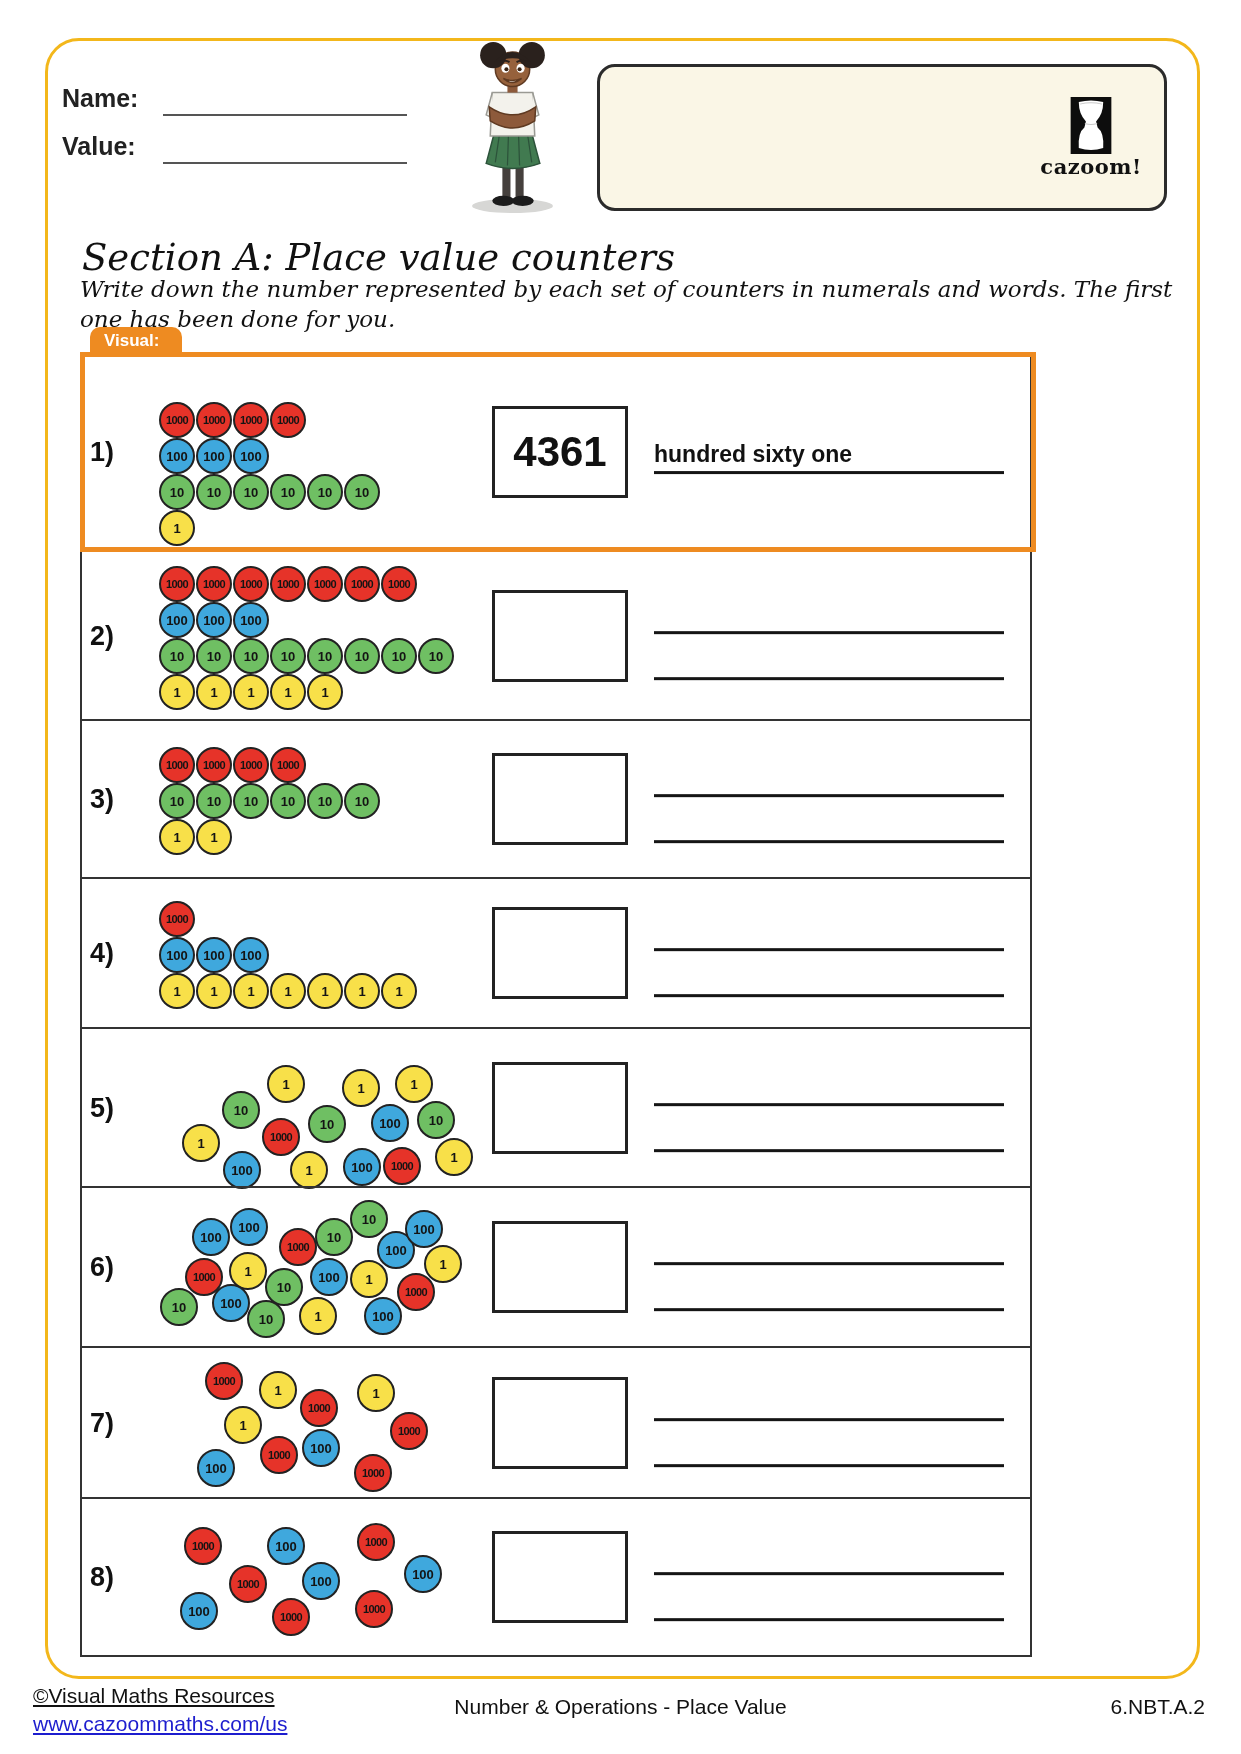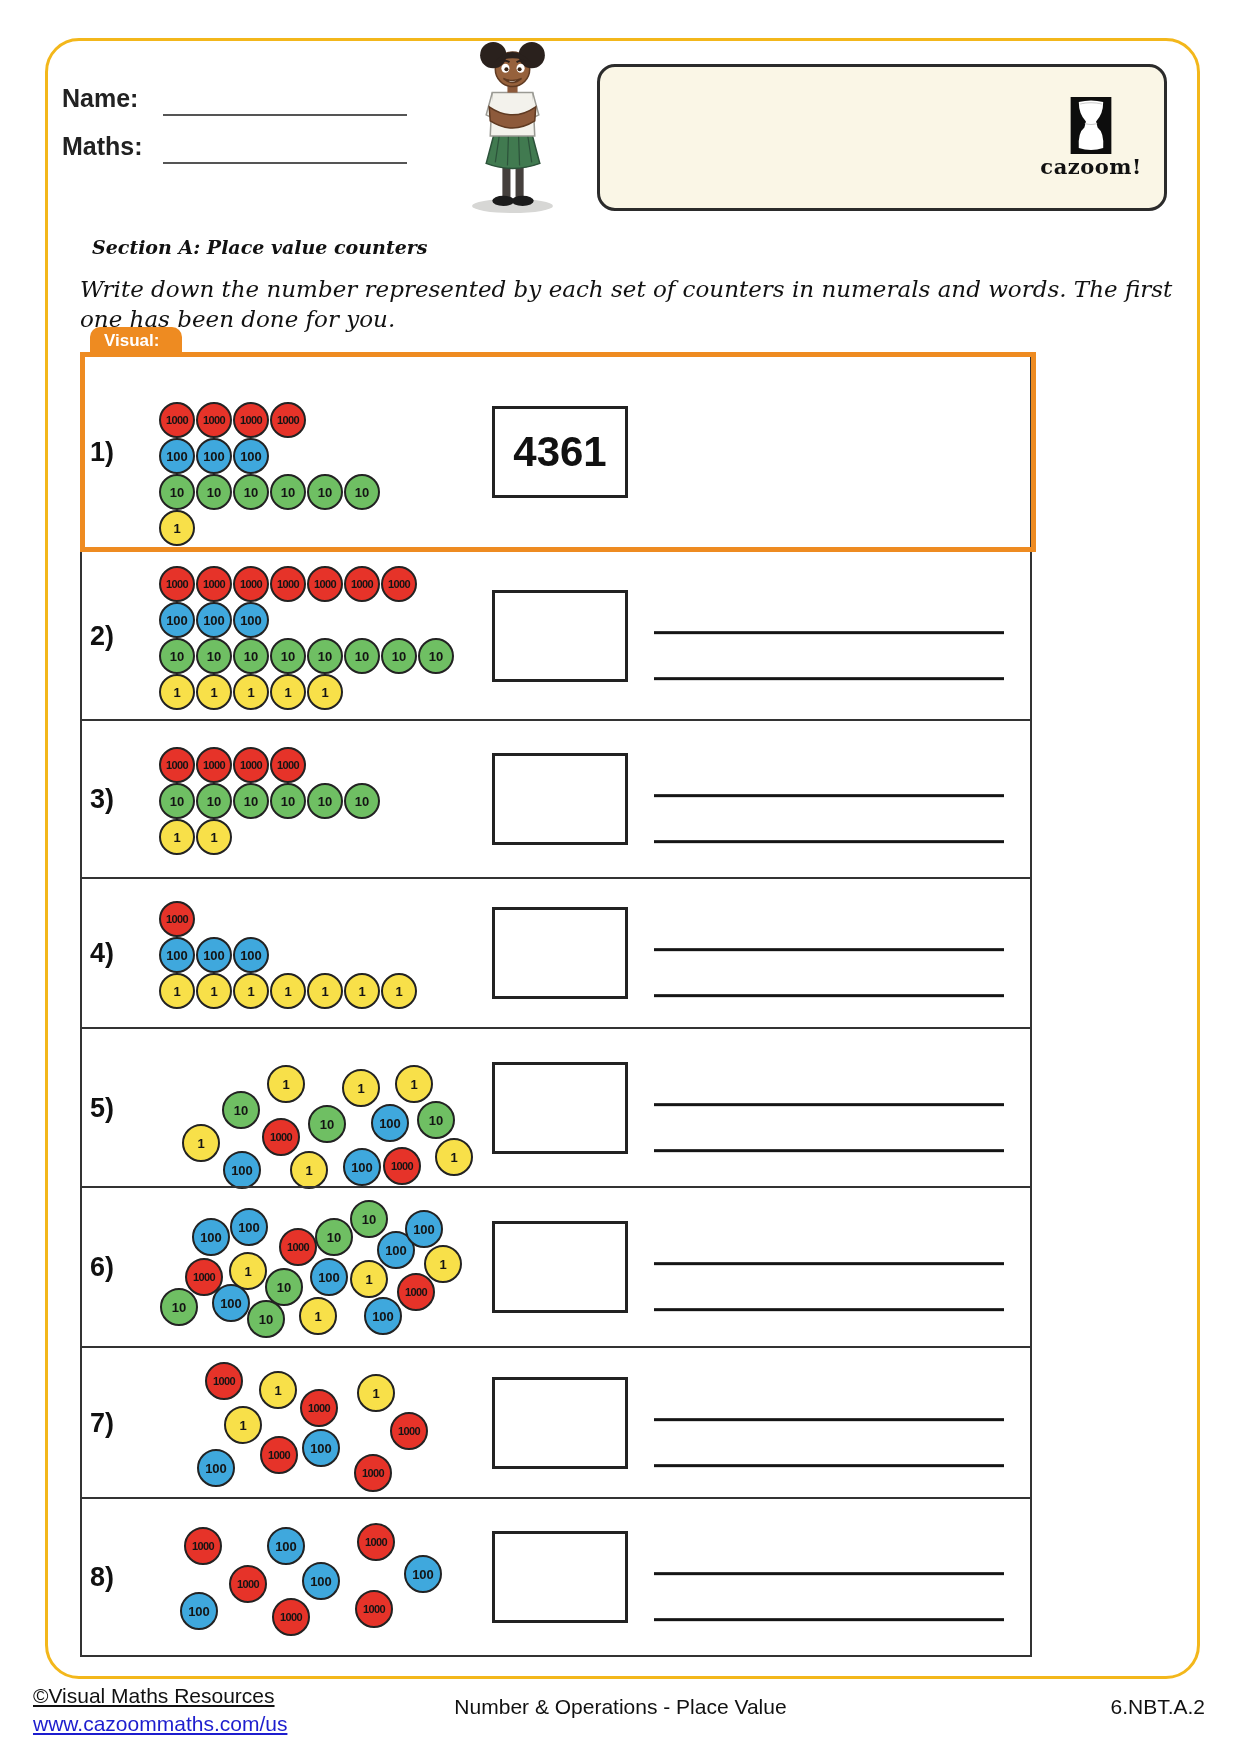--- a/index.html
+++ b/index.html
@@ -18,21 +18,21 @@
   .write-line{border-bottom:2px solid #555;height:0;}
   .name-line{left:163px;top:114px;width:244px;}
   .date-line{left:163px;top:162px;width:244px;}
   .girl{left:440px;top:42px;width:145px;height:172px;}
   .title-box{left:597px;top:64px;width:570px;height:147px;background:#faf6e6;border:3px solid #2b2b2b;border-radius:18px;box-sizing:border-box;}
   .title-text{position:absolute;left:26px;top:18px;font-size:38px;font-weight:bold;line-height:1.28;color:#1d1d1d;}
   .logo{position:absolute;right:18px;top:30px;width:110px;text-align:center;}
   .logo-drum{width:42px;height:57px;margin:0 auto;display:block;}
   .logo-text{font-family:"DejaVu Serif",serif;font-weight:bold;font-size:21px;color:#111;letter-spacing:.5px;}
   
-  .sec-head{left:92px;top:236px;font-family:"DejaVu Serif",serif;font-style:italic;font-weight:bold;font-size:19px;color:#111;}
+  .sec-head{left:82px;top:236px;font-family:"DejaVu Serif",serif;font-style:italic;font-weight:normal;font-size:37px;color:#111;}
   .instr{left:80px;font-family:"DejaVu Serif",serif;font-style:italic;font-size:23px;color:#111;}
   .instr1{top:276px;} .instr2{top:306px;}
   
   .example-tab{left:90px;top:327px;background:var(--accent);color:#fff;font-weight:bold;font-size:17px;
     padding:4px 16px 8px 14px;border-radius:10px 10px 0 0;min-width:92px;box-sizing:border-box;}
   
   .worksheet-table{left:80px;top:352px;width:952px;border-left:2px solid #333;border-right:2px solid #333;border-bottom:2px solid #333;box-sizing:border-box;background:#fff;}
   .ws-row{position:relative;}
   .ws-row.bt{border-top:2px solid #333;}
   .example-frame{position:absolute;left:-2px;top:0;width:956px;height:200px;border:5px solid var(--accent);box-sizing:border-box;z-index:6;pointer-events:none;}
@@ -53,21 +53,21 @@
   .foot-center{left:0;top:1695px;width:1241px;text-align:center;}
   .foot-right{right:36px;top:1695px;}
 </style>
 </head>
 <body style="--accent: #ee8b21; --gold: #f3b71b;">
 
 <div class="abs frame"></div>
 
 <span class="abs hdr-label name-label">Name:</span>
 <div class="abs write-line name-line"></div>
-<span class="abs hdr-label date-label">Maths:</span>
+<span class="abs hdr-label date-label">Value:</span>
 <div class="abs write-line date-line"></div>
 
 <svg class="abs girl" viewBox="0 0 140 170">
   <ellipse cx="70" cy="162" rx="40" ry="7" fill="#d7d7d5"></ellipse>
   <rect x="60" y="112" width="8" height="44" fill="#45403d"></rect>
   <rect x="73" y="112" width="8" height="44" fill="#45403d"></rect>
   <ellipse cx="61" cy="157" rx="11" ry="5" fill="#1c1c1c"></ellipse>
   <ellipse cx="80" cy="157" rx="11" ry="5" fill="#1c1c1c"></ellipse>
   <path d="M52 90 L89 90 L97 120 Q70 130 44 120 Z" fill="#417a50" stroke="#2c523a" stroke-width="1.5"></path>
   <path d="M57 92 L53 119 M66 92 L65 122 M76 92 L77 122 M85 92 L89 119" stroke="#2c523a" stroke-width="1.2" fill="none"></path>
@@ -128,20 +128,21 @@
           <div class="counter g36" style="background: rgb(111, 191, 99);">10</div>
           <div class="counter g36" style="background: rgb(111, 191, 99);">10</div>
           <div class="counter g36" style="background: rgb(111, 191, 99);">10</div>
         </div>
         <div class="grid-line">
           <div class="counter g36" style="background: rgb(248, 224, 73);">1</div>
         </div>
       </div>
       <div class="answer-box">4361</div>
       <div class="lines-wrap">
+        <div class="ans-line">hundred sixty one</div>
       </div>
     </div>
     <div class="ws-row" style="height: 167px;">
       <span class="row-num">2)</span>
       <div class="grid-wrap" style="top: 14px;">
         <div class="grid-line">
           <div class="counter g36 v1000" style="background: rgb(230, 51, 41);">1000</div>
           <div class="counter g36 v1000" style="background: rgb(230, 51, 41);">1000</div>
           <div class="counter g36 v1000" style="background: rgb(230, 51, 41);">1000</div>
           <div class="counter g36 v1000" style="background: rgb(230, 51, 41);">1000</div>

